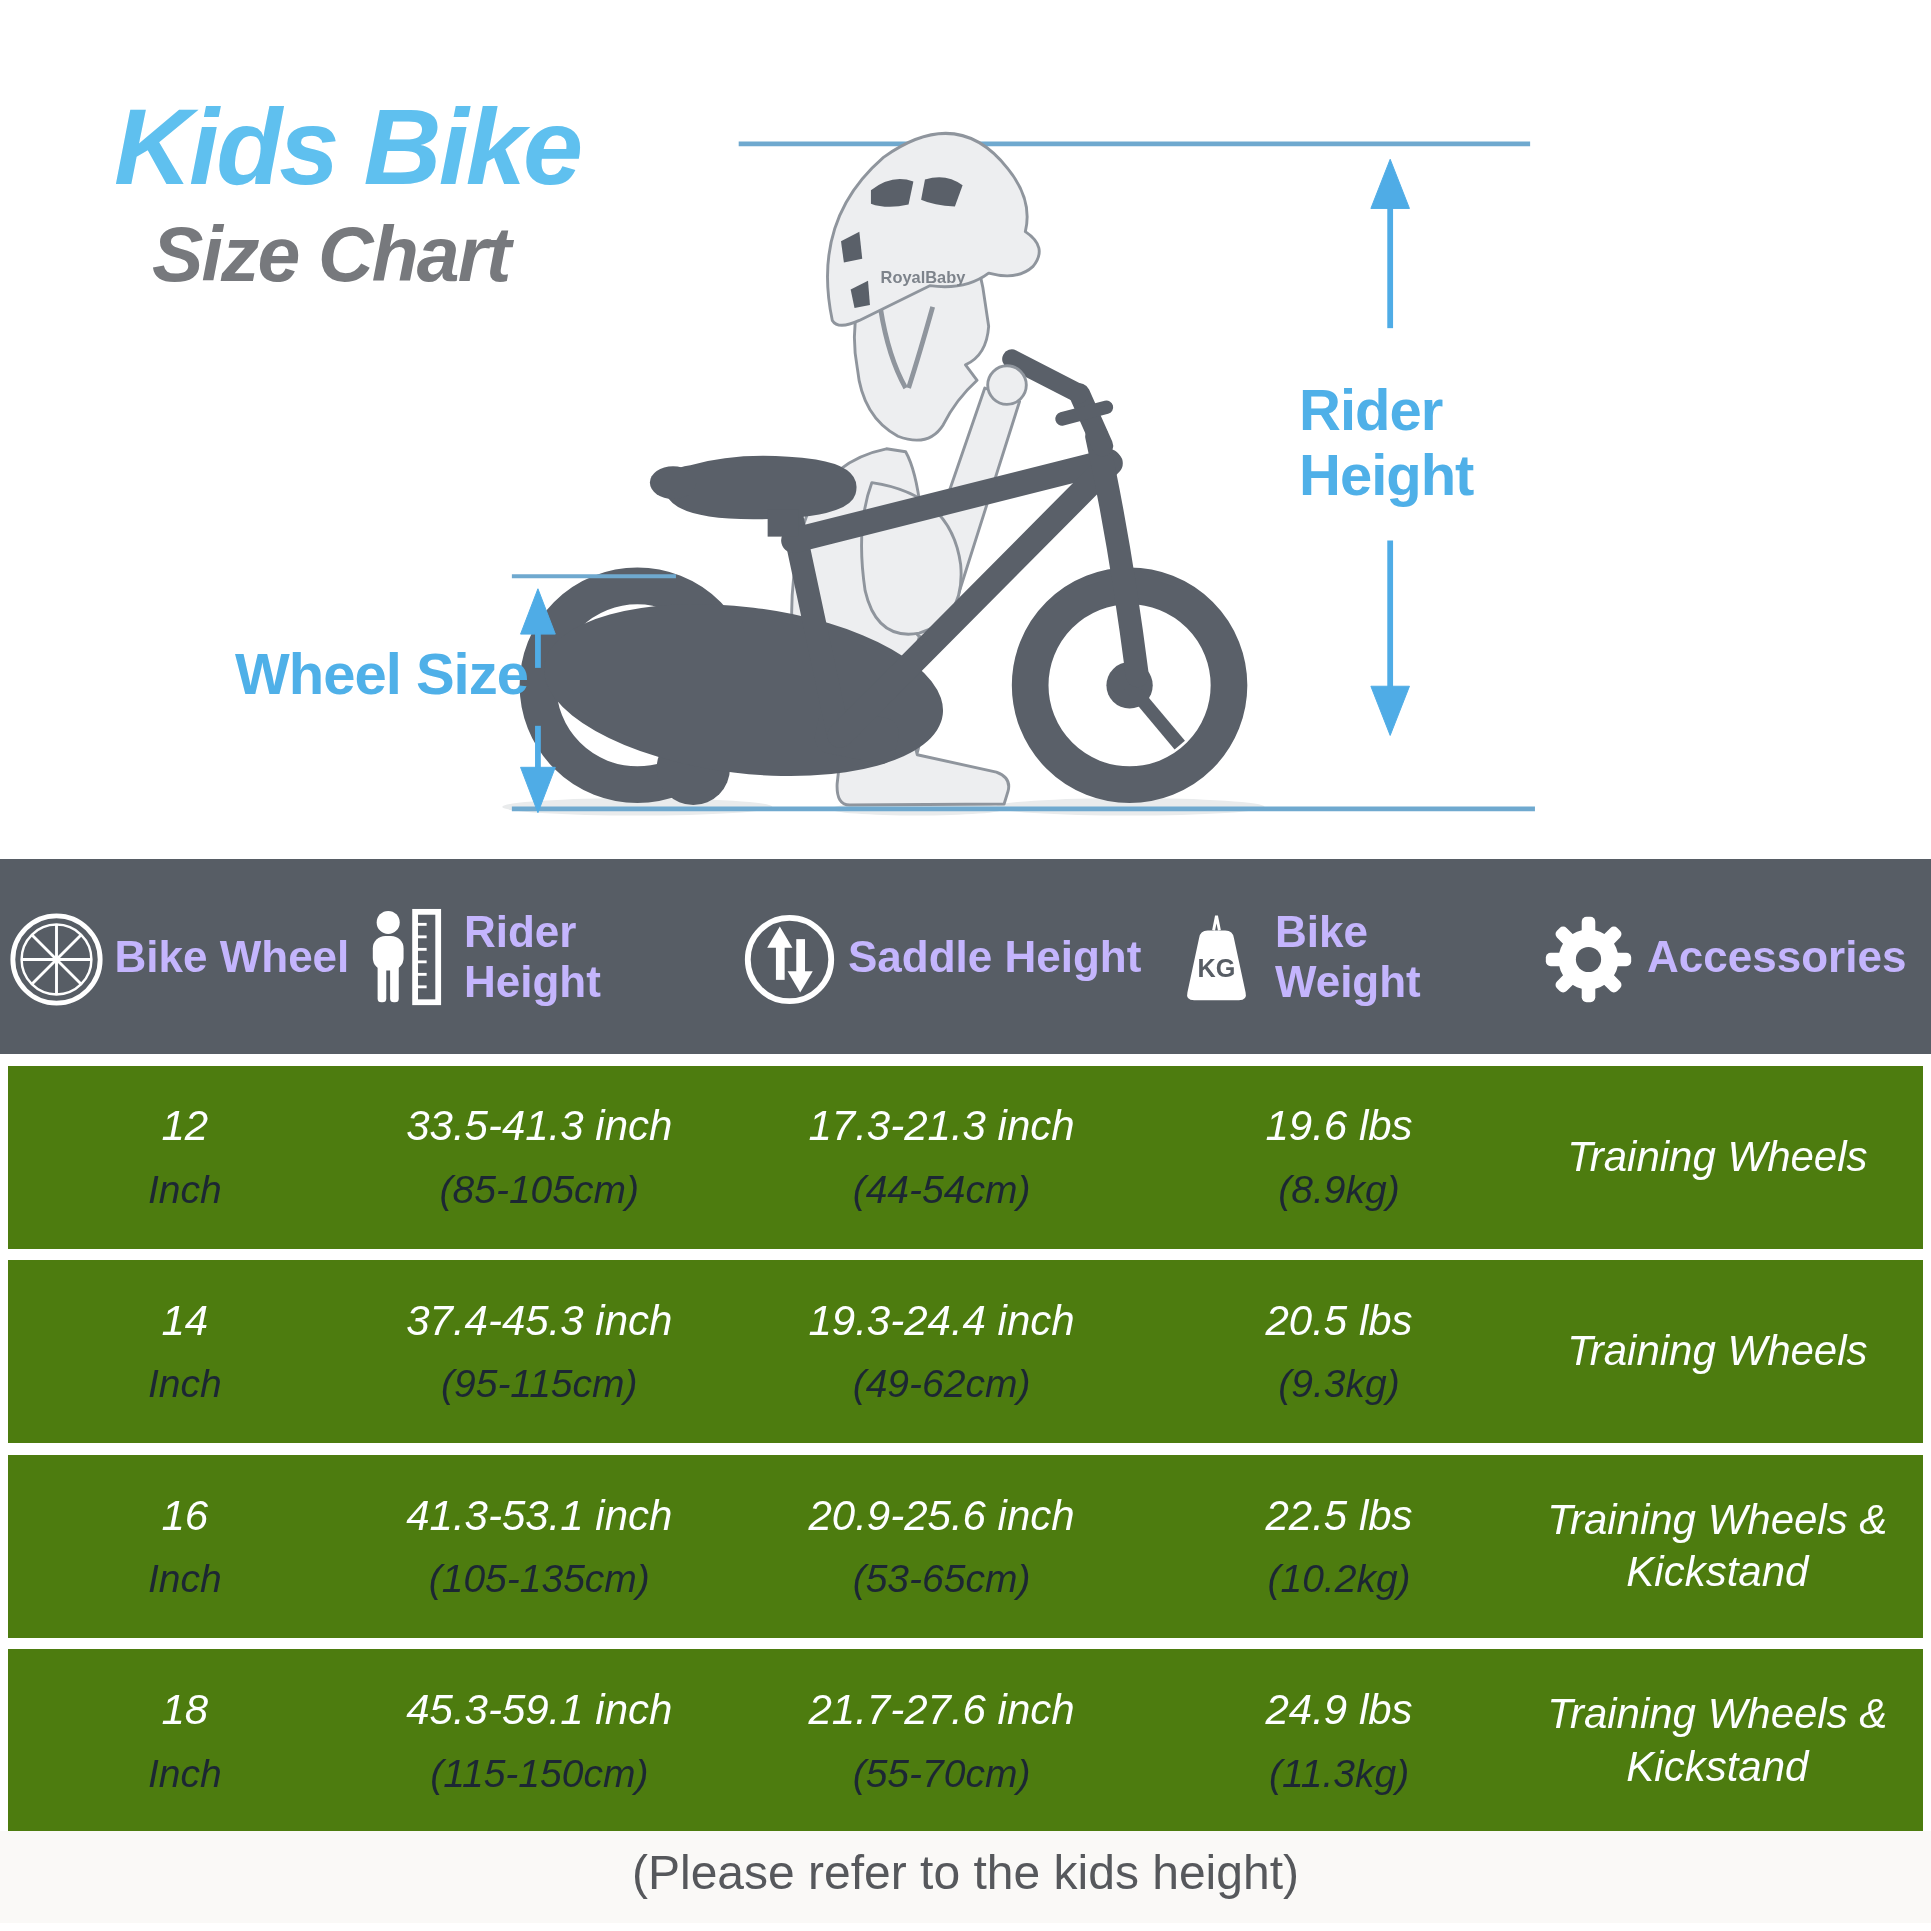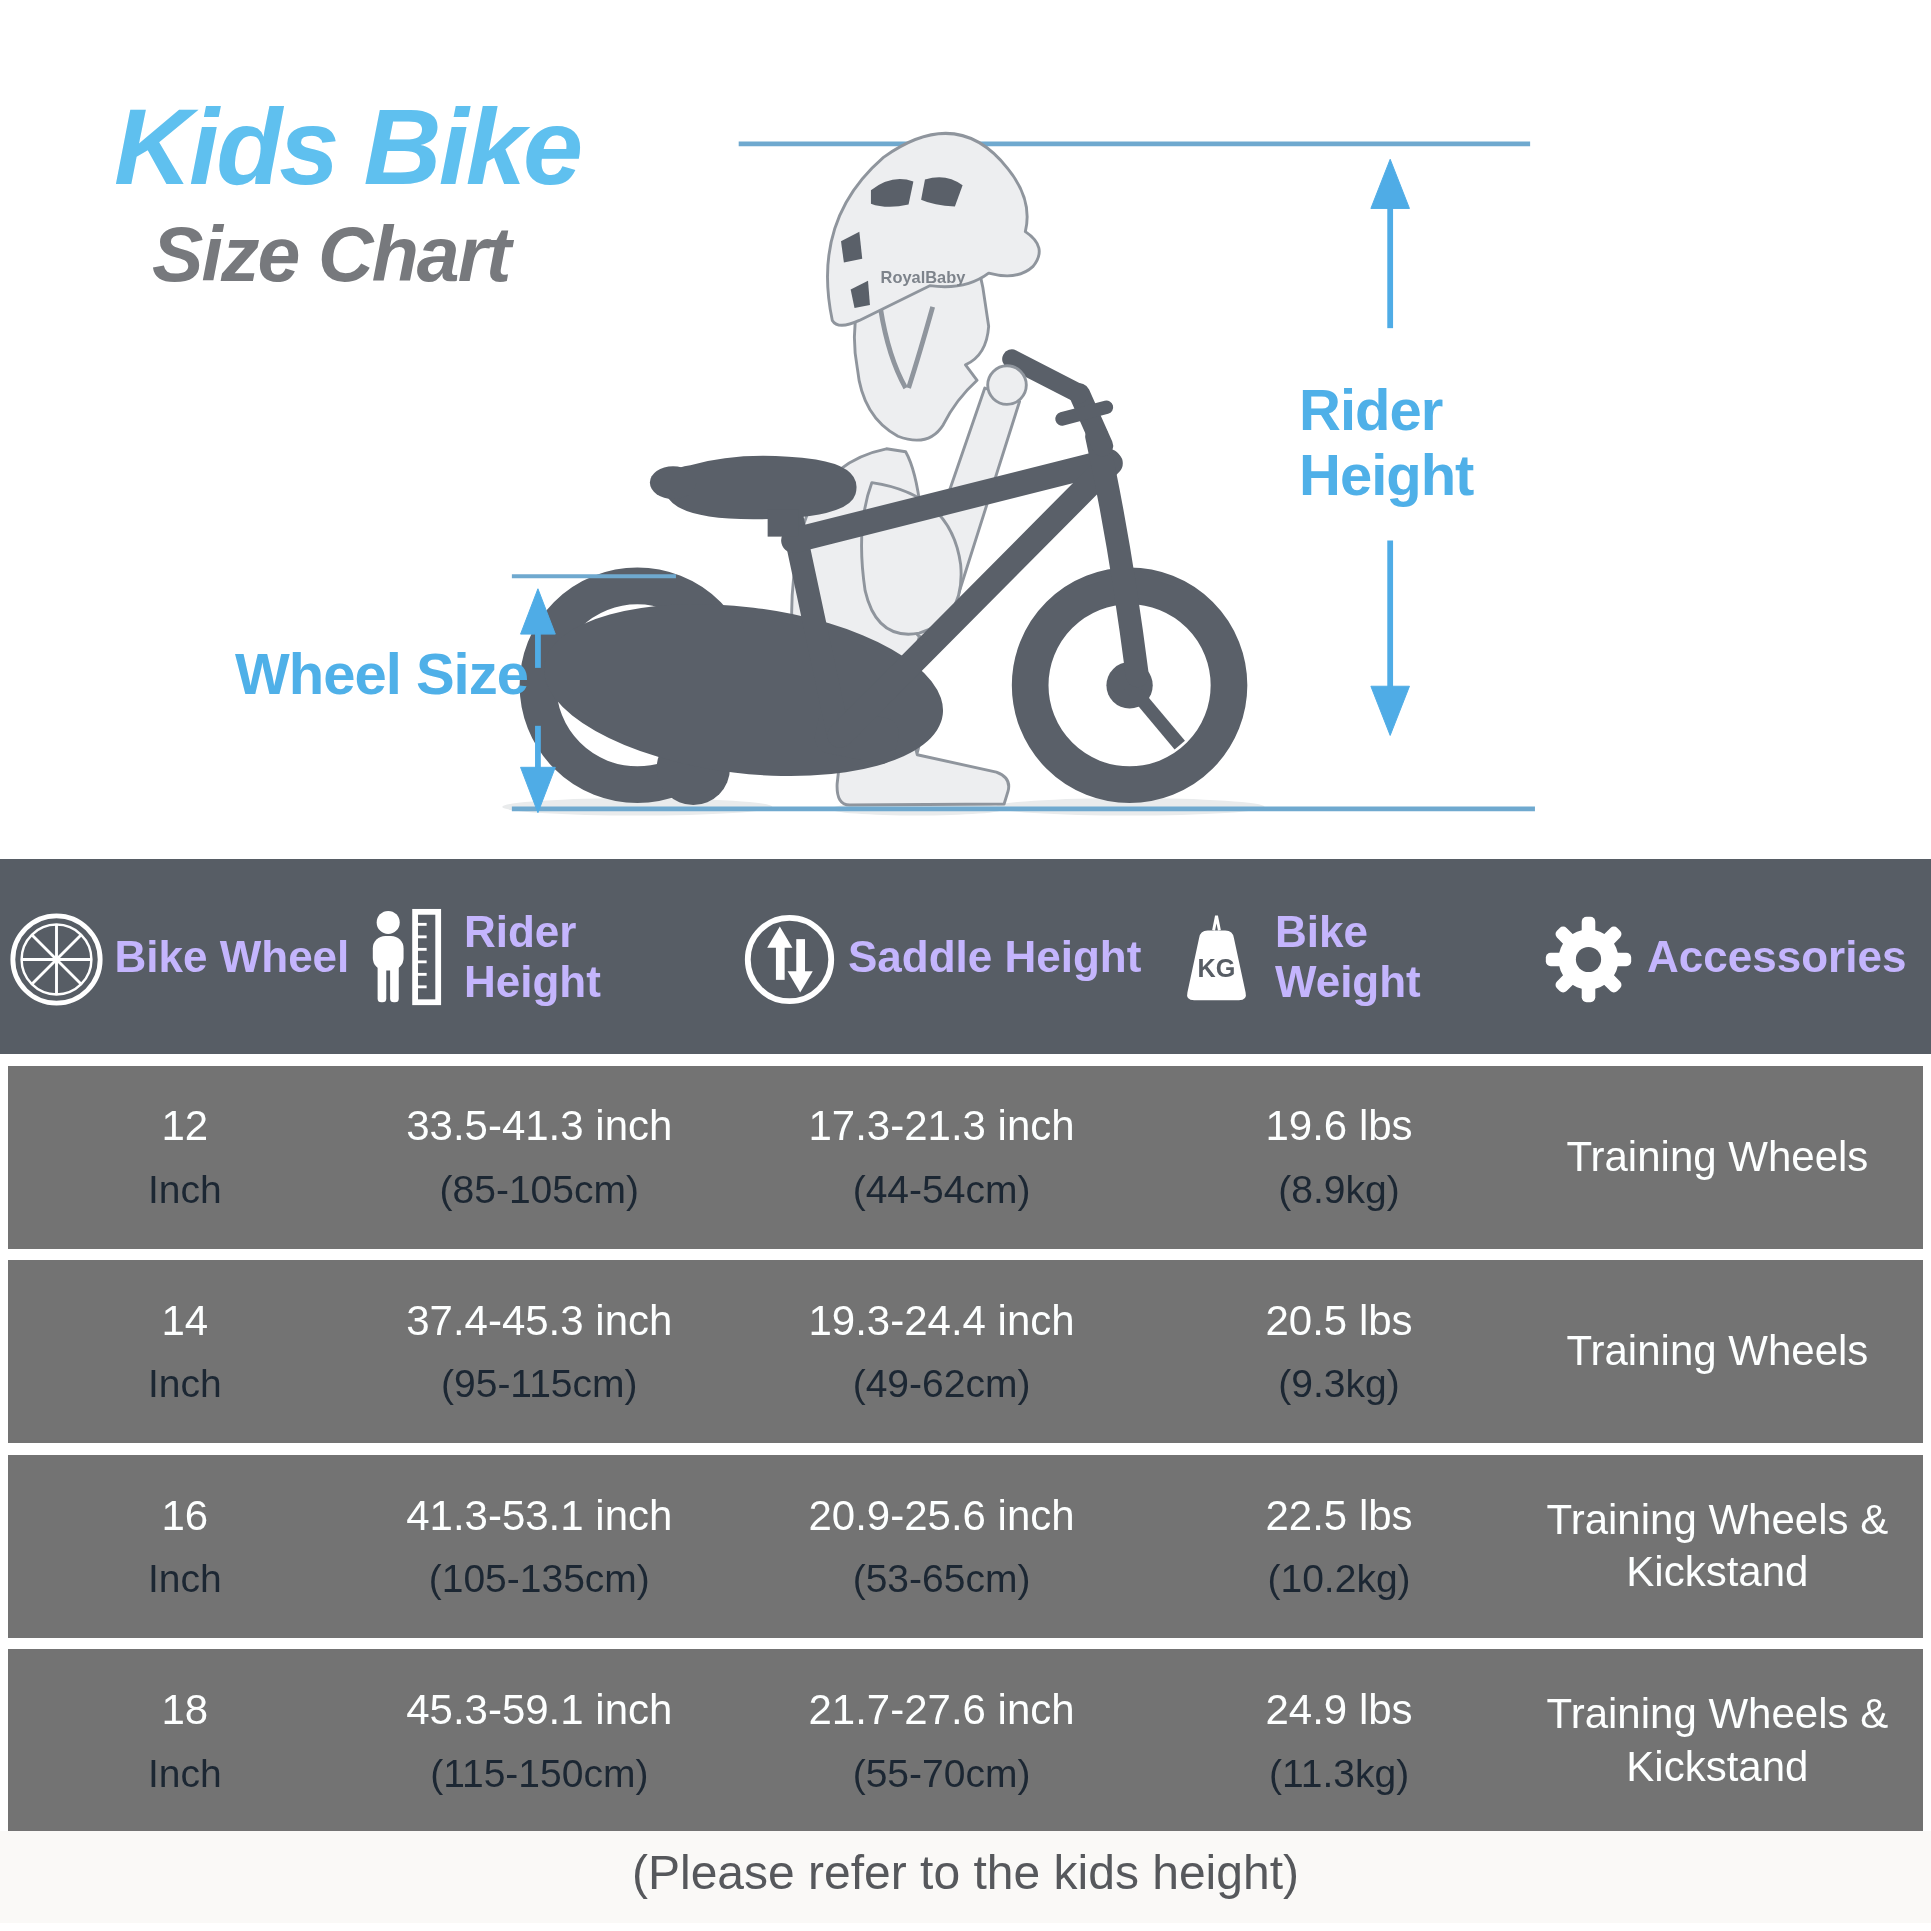--- a/index.html
+++ b/index.html
@@ -25,21 +25,21 @@
   
   .size-table{position:absolute;left:0;top:859px;width:1931px;}
   .grid5{display:grid;grid-template-columns:18.5% 18.5% 23.5% 18% 21.5%;}
   .table-header{
     height:195px;background:#575d65;align-items:center;
   }
   .hcell{display:flex;flex-direction:row;align-items:center;justify-content:center;gap:9.7px;}
   .hicon{height:102px;display:flex;align-items:flex-end;justify-content:center;}
   .hlabel{font-size:44px;color:#c4b5fd;font-weight:bold;letter-spacing:0px;}
   .trow{
-    height:183px;background:#737373;align-items:center;margin:11.6px 7.7px 0 7.7px;
+    height:183px;background:#4d7c0f;align-items:center;margin:11.6px 7.7px 0 7.7px;font-style:italic;
   }
   .tcell{display:flex;flex-direction:column;align-items:center;justify-content:center;gap:17.4px;text-align:center;}
   .v1{font-size:42px;color:#fdffff;}
   .v2{font-size:39px;color:#1c2733;text-align:center;}
   .acc{font-size:42px;color:#fdffff;line-height:1.25;max-width:377px;}
   
   .footer{
     position:absolute;left:0;top:1831px;width:1931px;height:92px;
     background:#faf9f7;display:flex;align-items:flex-start;justify-content:center;
   }

